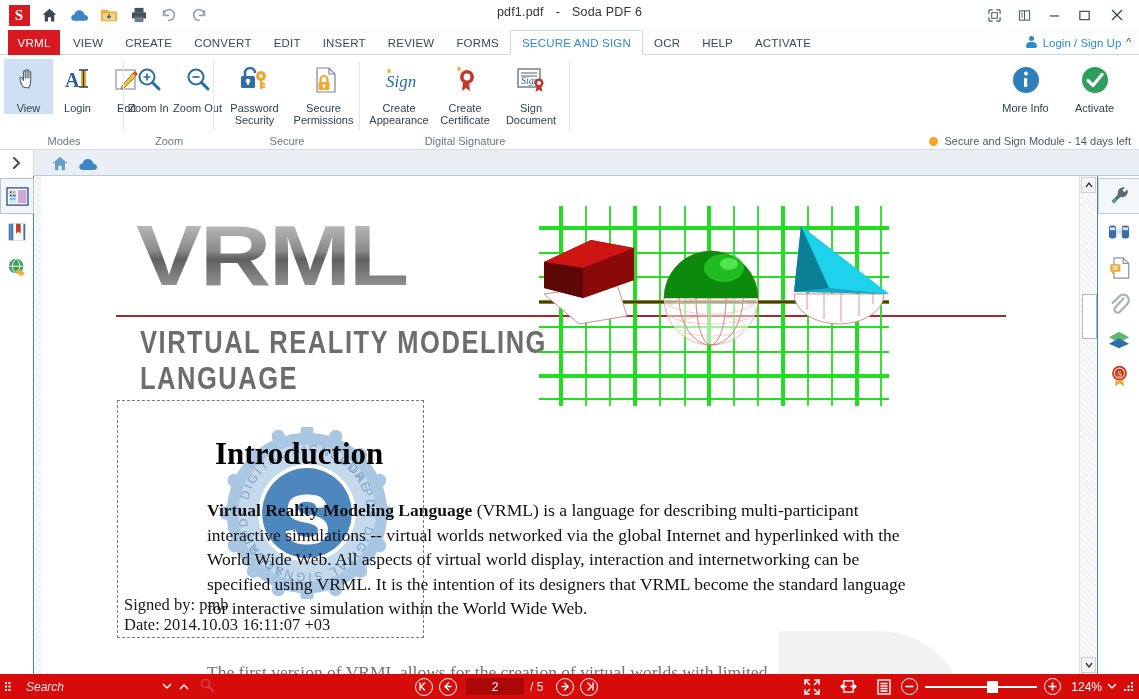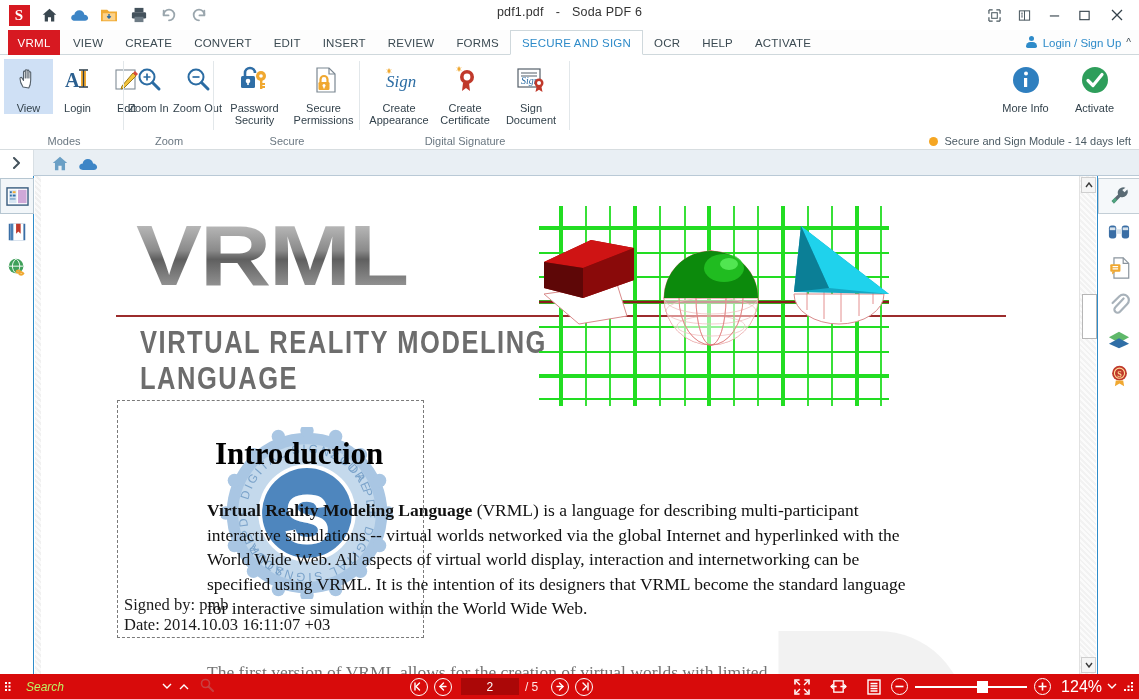--- a/index.html
+++ b/index.html
@@ -205,21 +205,21 @@
   .vs-thumb { position:absolute; left:2px; top:118px; width:15px; height:45px; background:#ffffff; border:1px solid #b6b6b6; }
 
   
   .statusbar {
     position:absolute; left:0; bottom:0; width:1139px; height:25px; background:#d80b0b;
     display:flex; align-items:center; color:#ffffff;
   }
   .grip { width:18px; display:flex; align-items:center; justify-content:center; }
   .search-box {
     width:150px; display:flex; align-items:center; gap:4px; padding-left:8px;
-    font-style:italic; font-size:12px; color:#bef264;
+    font-style:italic; font-size:12px; color:#e5e5e5;
   }
   .sb-caret { font-size:9px; color:#ffffff; }
   .sb-spacer { flex:1; }
   .nav-btn {
     width:18px; height:18px; border:1.5px solid #ffffff; border-radius:50%;
     display:flex; align-items:center; justify-content:center; font-size:10px; margin:0 3px;
     color:#fff;
   }
   .page-input {
     width:58px; height:17px; background:#ab0707; color:#fff; font-size:12px;
@@ -227,21 +227,21 @@
   }
   .page-total { font-size:12px; margin:0 10px 0 6px; color:#ffe6e6; }
   .view-btn { width:26px; display:flex; align-items:center; justify-content:center; }
   .zoom-ctl { display:flex; align-items:center; gap:0px; margin-left:4px; }
   .zoom-circle {
     width:17px; height:17px; border:1.5px solid #fff; border-radius:50%;
     display:flex; align-items:center; justify-content:center; font-size:12px; line-height:12px;
   }
   .zoom-track { width:112px; height:2px; background:#ffffff; position:relative; margin:0 7px; }
   .zoom-knob { position:absolute; left:62px; top:-5px; width:11px; height:12px; background:#ffffff; }
-  .zoom-label { font-size:16px; margin-left:10px; }
+  .zoom-label { font-size:12px; margin-left:10px; }
   .zoom-caret { font-size:9px; margin-left:5px; }
   .grip-r { width:22px; display:flex; align-items:center; justify-content:center; }
 </style>
 </head>
 <body>
 
 <div id="app">
 
   <div class="titlebar">
     <div class="tb-icons">

